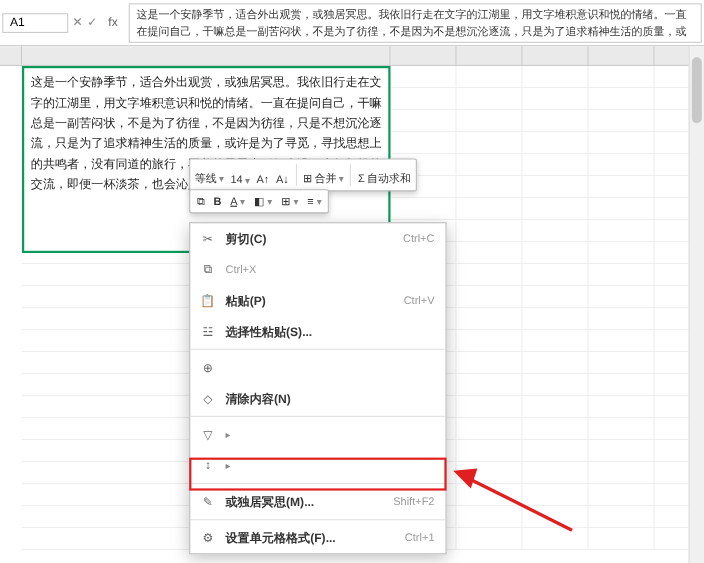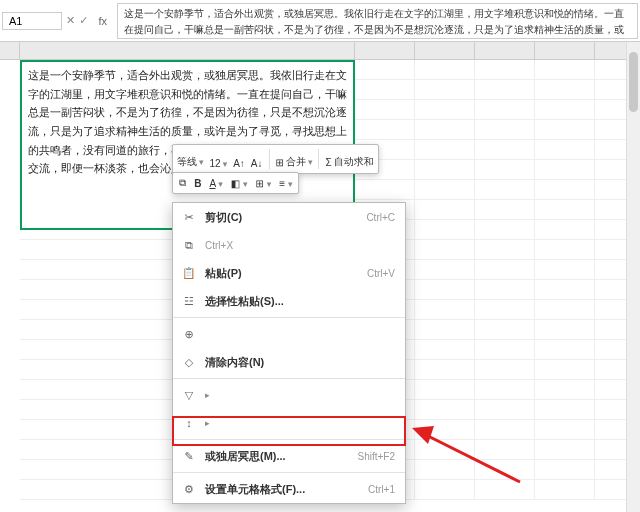--- a/index.html
+++ b/index.html
@@ -213,21 +213,21 @@
   </div>
 
   <div class="selected-cell">这是一个安静季节，适合外出观赏，或独居冥思。我依旧行走在文字的江湖里，用文字堆积意识和悦的情绪。一直在提问自己，干嘛总是一副苦闷状，不是为了彷徨，不是因为彷徨，只是不想沉沦逐流，只是为了追求精神生活的质量，或许是为了寻觅，寻找思想上的共鸣者，没有同道的旅行，再美的风景也形如虚设，志趣相投的交流，即便一杯淡茶，也会沁人心脾。</div>
 
   <div class="mini-toolbar">
     <span class="item">
         <span>等线</span> 
         <span class="arrow-sub">▾</span>
       </span>
     <span class="item">
-        <span>12</span> 
+        <span>14</span> 
         <span class="arrow-sub">▾</span>
       </span>
     <span class="item">A↑</span>
     <span class="item">A↓</span>
     <span class="sep"></span>
     <span class="item">⊞ <span>合并</span> <span class="arrow-sub">▾</span></span>
     <span class="sep"></span>
     <span class="item">Σ <span>自动求和</span></span>
   </div>
   <div style="position:absolute;left:172px;top:130px;background:#fff;border:1px solid #bbb;border-radius:2px;box-shadow:0 2px 6px rgba(0,0,0,.2);padding:4px 6px;display:flex;align-items:center;gap:8px;font-size:10px;color:#333">

